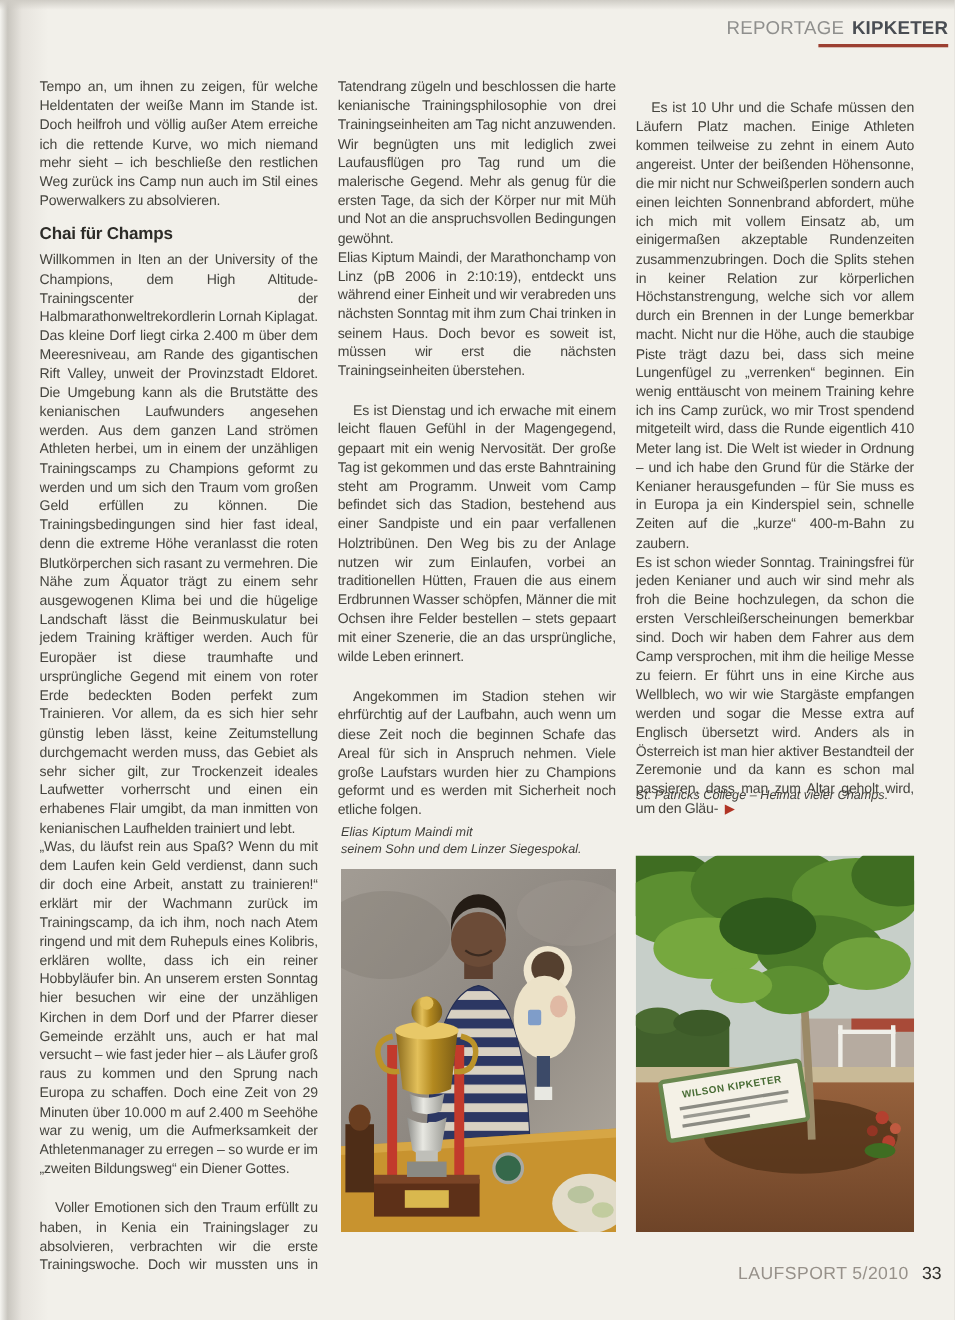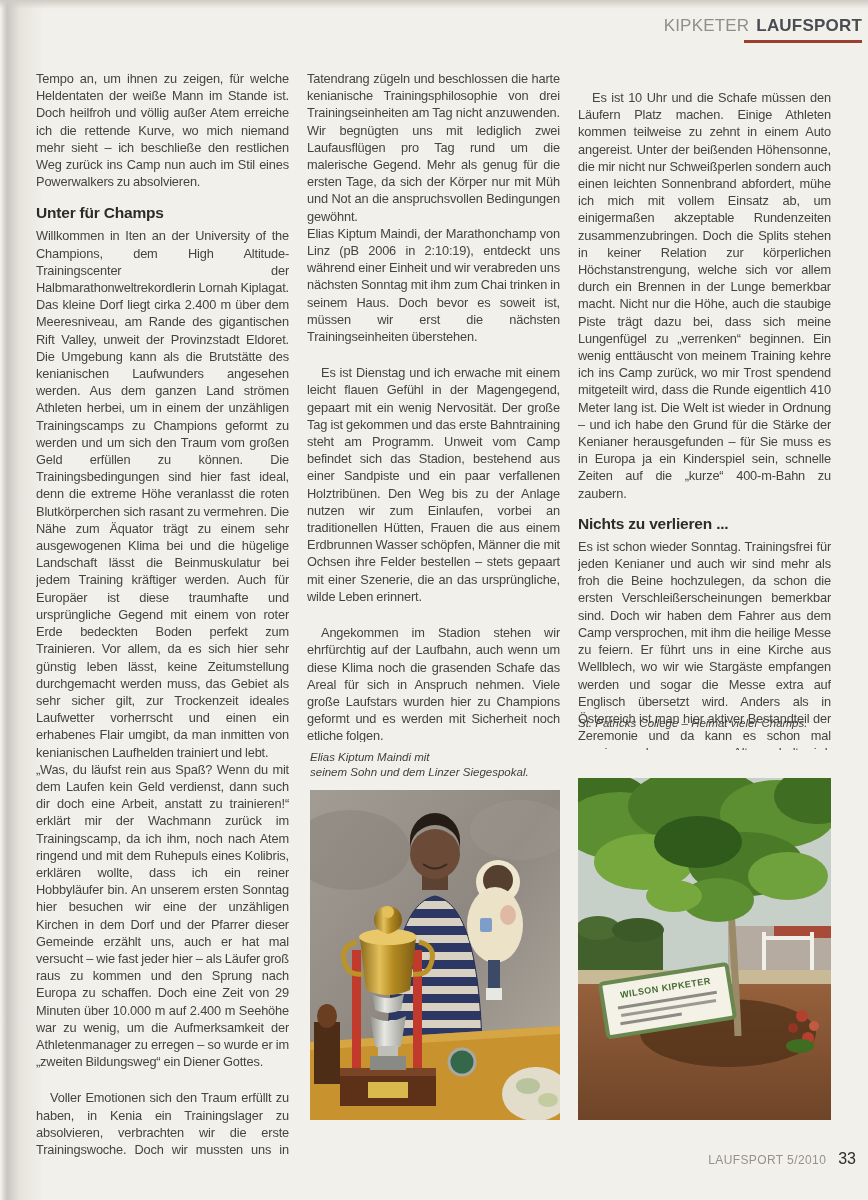--- a/index.html
+++ b/index.html
@@ -23,51 +23,50 @@
   .body{font-size:12.8px;line-height:17.2px;text-align:justify;margin:0;letter-spacing:-0.15px;word-spacing:-0.4px;}
   .indent{text-indent:14px;margin-top:19px;}
   .heading{font-size:15.5px;line-height:18px;font-weight:700;color:#2d2c28;margin:13px 0 5px 0;letter-spacing:-0.2px;}
   .heading.first{margin-top:14px;}
   .arrow{color:#b03425;font-size:12px;margin-left:6px;letter-spacing:0;}
   
   .caption{position:absolute;width:253px;font-style:italic;font-size:11.5px;line-height:15px;color:#403f3a;}
   .photo{position:absolute;display:block;}
   
   .footer{position:absolute;top:1150px;right:12px;display:flex;align-items:baseline;gap:12px;}
-  .footer-issue{font-size:12px;color:#97918a;letter-spacing:.4px;margin-left:12px;}
+  .footer-issue{font-size:16px;color:#97918a;letter-spacing:.4px;margin-left:12px;}
   .footer-page{font-size:16px;font-weight:400;color:#2e2d29;}
 </style>
 </head>
 <body>
 
 <div class="page">
 
   <div class="header">
-    <span class="hdr-section">KIPKETER</span><span class="hdr-mag">LAUFSPORT</span>
+    <span class="hdr-section">REPORTAGE</span><span class="hdr-mag">KIPKETER</span>
   </div>
   <div class="hdr-rule"></div>
 
   <div class="column col1">
     <p class="body">Tempo an, um ihnen zu zeigen, für welche Heldentaten der weiße Mann im Stande ist. Doch heilfroh und völlig außer Atem erreiche ich die rettende Kurve, wo mich niemand mehr sieht – ich beschließe den restlichen Weg zurück ins Camp nun auch im Stil eines Powerwalkers zu absolvieren.</p>
-    <h2 class="heading first">Unter für Champs</h2>
+    <h2 class="heading first">Chai für Champs</h2>
     <p class="body">Willkommen in Iten an der University of the Champions, dem High Altitude-Trainingscenter der Halbmarathonweltrekordlerin Lornah Kiplagat. Das kleine Dorf liegt cirka 2.400 m über dem Meeresniveau, am Rande des gigantischen Rift Valley, unweit der Provinzstadt Eldoret. Die Umgebung kann als die Brutstätte des kenianischen Laufwunders angesehen werden. Aus dem ganzen Land strömen Athleten herbei, um in einem der unzähligen Trainingscamps zu Champions geformt zu werden und um sich den Traum vom großen Geld erfüllen zu können. Die Trainingsbedingungen sind hier fast ideal, denn die extreme Höhe veranlasst die roten Blutkörperchen sich rasant zu vermehren. Die Nähe zum Äquator trägt zu einem sehr ausgewogenen Klima bei und die hügelige Landschaft lässt die Beinmuskulatur bei jedem Training kräftiger werden. Auch für Europäer ist diese traumhafte und ursprüngliche Gegend mit einem von roter Erde bedeckten Boden perfekt zum Trainieren. Vor allem, da es sich hier sehr günstig leben lässt, keine Zeitumstellung durchgemacht werden muss, das Gebiet als sehr sicher gilt, zur Trockenzeit ideales Laufwetter vorherrscht und einen ein erhabenes Flair umgibt, da man inmitten von kenianischen Laufhelden trainiert und lebt.</p>
     <p class="body">„Was, du läufst rein aus Spaß? Wenn du mit dem Laufen kein Geld verdienst, dann such dir doch eine Arbeit, anstatt zu trainieren!“ erklärt mir der Wachmann zurück im Trainingscamp, da ich ihm, noch nach Atem ringend und mit dem Ruhepuls eines Kolibris, erklären wollte, dass ich ein reiner Hobbyläufer bin. An unserem ersten Sonntag hier besuchen wir eine der unzähligen Kirchen in dem Dorf und der Pfarrer dieser Gemeinde erzählt uns, auch er hat mal versucht – wie fast jeder hier – als Läufer groß raus zu kommen und den Sprung nach Europa zu schaffen. Doch eine Zeit von 29 Minuten über 10.000 m auf 2.400 m Seehöhe war zu wenig, um die Aufmerksamkeit der Athletenmanager zu erregen – so wurde er im „zweiten Bildungsweg“ ein Diener Gottes.</p>
     <p class="body indent">Voller Emotionen sich den Traum erfüllt zu haben, in Kenia ein Trainingslager zu absolvieren, verbrachten wir die erste Trainingswoche. Doch wir mussten uns in unserem</p>
   </div>
 
   <div class="column col2">
     <p class="body">Tatendrang zügeln und beschlossen die harte kenianische Trainingsphilosophie von drei Trainingseinheiten am Tag nicht anzuwenden. Wir begnügten uns mit lediglich zwei Laufausflügen pro Tag rund um die malerische Gegend. Mehr als genug für die ersten Tage, da sich der Körper nur mit Müh und Not an die anspruchsvollen Bedingungen gewöhnt.</p>
     <p class="body">Elias Kiptum Maindi, der Marathonchamp von Linz (pB 2006 in 2:10:19), entdeckt uns während einer Einheit und wir verabreden uns nächsten Sonntag mit ihm zum Chai trinken in seinem Haus. Doch bevor es soweit ist, müssen wir erst die nächsten Trainingseinheiten überstehen.</p>
     <p class="body indent">Es ist Dienstag und ich erwache mit einem leicht flauen Gefühl in der Magengegend, gepaart mit ein wenig Nervosität. Der große Tag ist gekommen und das erste Bahntraining steht am Programm. Unweit vom Camp befindet sich das Stadion, bestehend aus einer Sandpiste und ein paar verfallenen Holztribünen. Den Weg bis zu der Anlage nutzen wir zum Einlaufen, vorbei an traditionellen Hütten, Frauen die aus einem Erdbrunnen Wasser schöpfen, Männer die mit Ochsen ihre Felder bestellen – stets gepaart mit einer Szenerie, die an das ursprüngliche, wilde Leben erinnert.</p>
-    <p class="body indent">Angekommen im Stadion stehen wir ehrfürchtig auf der Laufbahn, auch wenn um diese Klima noch die grasenden Schafe das Areal für sich in Anspruch nehmen. Viele große Laufstars wurden hier zu Champions geformt und es werden mit Sicherheit noch etliche folgen.</p>
+    <p class="body indent">Angekommen im Stadion stehen wir ehrfürchtig auf der Laufbahn, auch wenn um diese Zeit noch die beginnen Schafe das Areal für sich in Anspruch nehmen. Viele große Laufstars wurden hier zu Champions geformt und es werden mit Sicherheit noch etliche folgen.</p>
   </div>
 
   <div class="column col3">
     <p class="body indent">Es ist 10 Uhr und die Schafe müssen den Läufern Platz machen. Einige Athleten kommen teilweise zu zehnt in einem Auto angereist. Unter der beißenden Höhensonne, die mir nicht nur Schweißperlen sondern auch einen leichten Sonnenbrand abfordert, mühe ich mich mit vollem Einsatz ab, um einigermaßen akzeptable Rundenzeiten zusammenzubringen. Doch die Splits stehen in keiner Relation zur körperlichen Höchstanstrengung, welche sich vor allem durch ein Brennen in der Lunge bemerkbar macht. Nicht nur die Höhe, auch die staubige Piste trägt dazu bei, dass sich meine Lungenfügel zu „verrenken“ beginnen. Ein wenig enttäuscht von meinem Training kehre ich ins Camp zurück, wo mir Trost spendend mitgeteilt wird, dass die Runde eigentlich 410 Meter lang ist. Die Welt ist wieder in Ordnung – und ich habe den Grund für die Stärke der Kenianer herausgefunden – für Sie muss es in Europa ja ein Kinderspiel sein, schnelle Zeiten auf die „kurze“ 400-m-Bahn zu zaubern.</p>
-    <h2 class="heading">Nichts zu verlieren ...</h2>
     <p class="body"><span>Es ist schon wieder Sonntag. Trainingsfrei für jeden Kenianer und auch wir sind mehr als froh die Beine hochzulegen, da schon die ersten Verschleißerscheinungen bemerkbar sind. Doch wir haben dem Fahrer aus dem Camp versprochen, mit ihm die heilige Messe zu feiern. Er führt uns in eine Kirche aus Wellblech, wo wir wie Stargäste empfangen werden und sogar die Messe extra auf Englisch übersetzt wird. Anders als in Österreich ist man hier aktiver Bestandteil der Zeremonie und da kann es schon mal passieren, dass man zum Altar geholt wird, um den Gläu-</span><span class="arrow">▶</span></p>
   </div>
 
   <div class="caption" style="left:310px;top:750px;">
     <span>Elias Kiptum Maindi mit</span><br>
     <span>seinem Sohn und dem Linzer Siegespokal.</span>
   </div>
   <svg class="photo" style="left:310px;top:790px;" width="250" height="330" viewBox="0 0 250 330">
     <defs>
       <linearGradient id="wall1" x1="0" y1="0" x2="1" y2="1">

